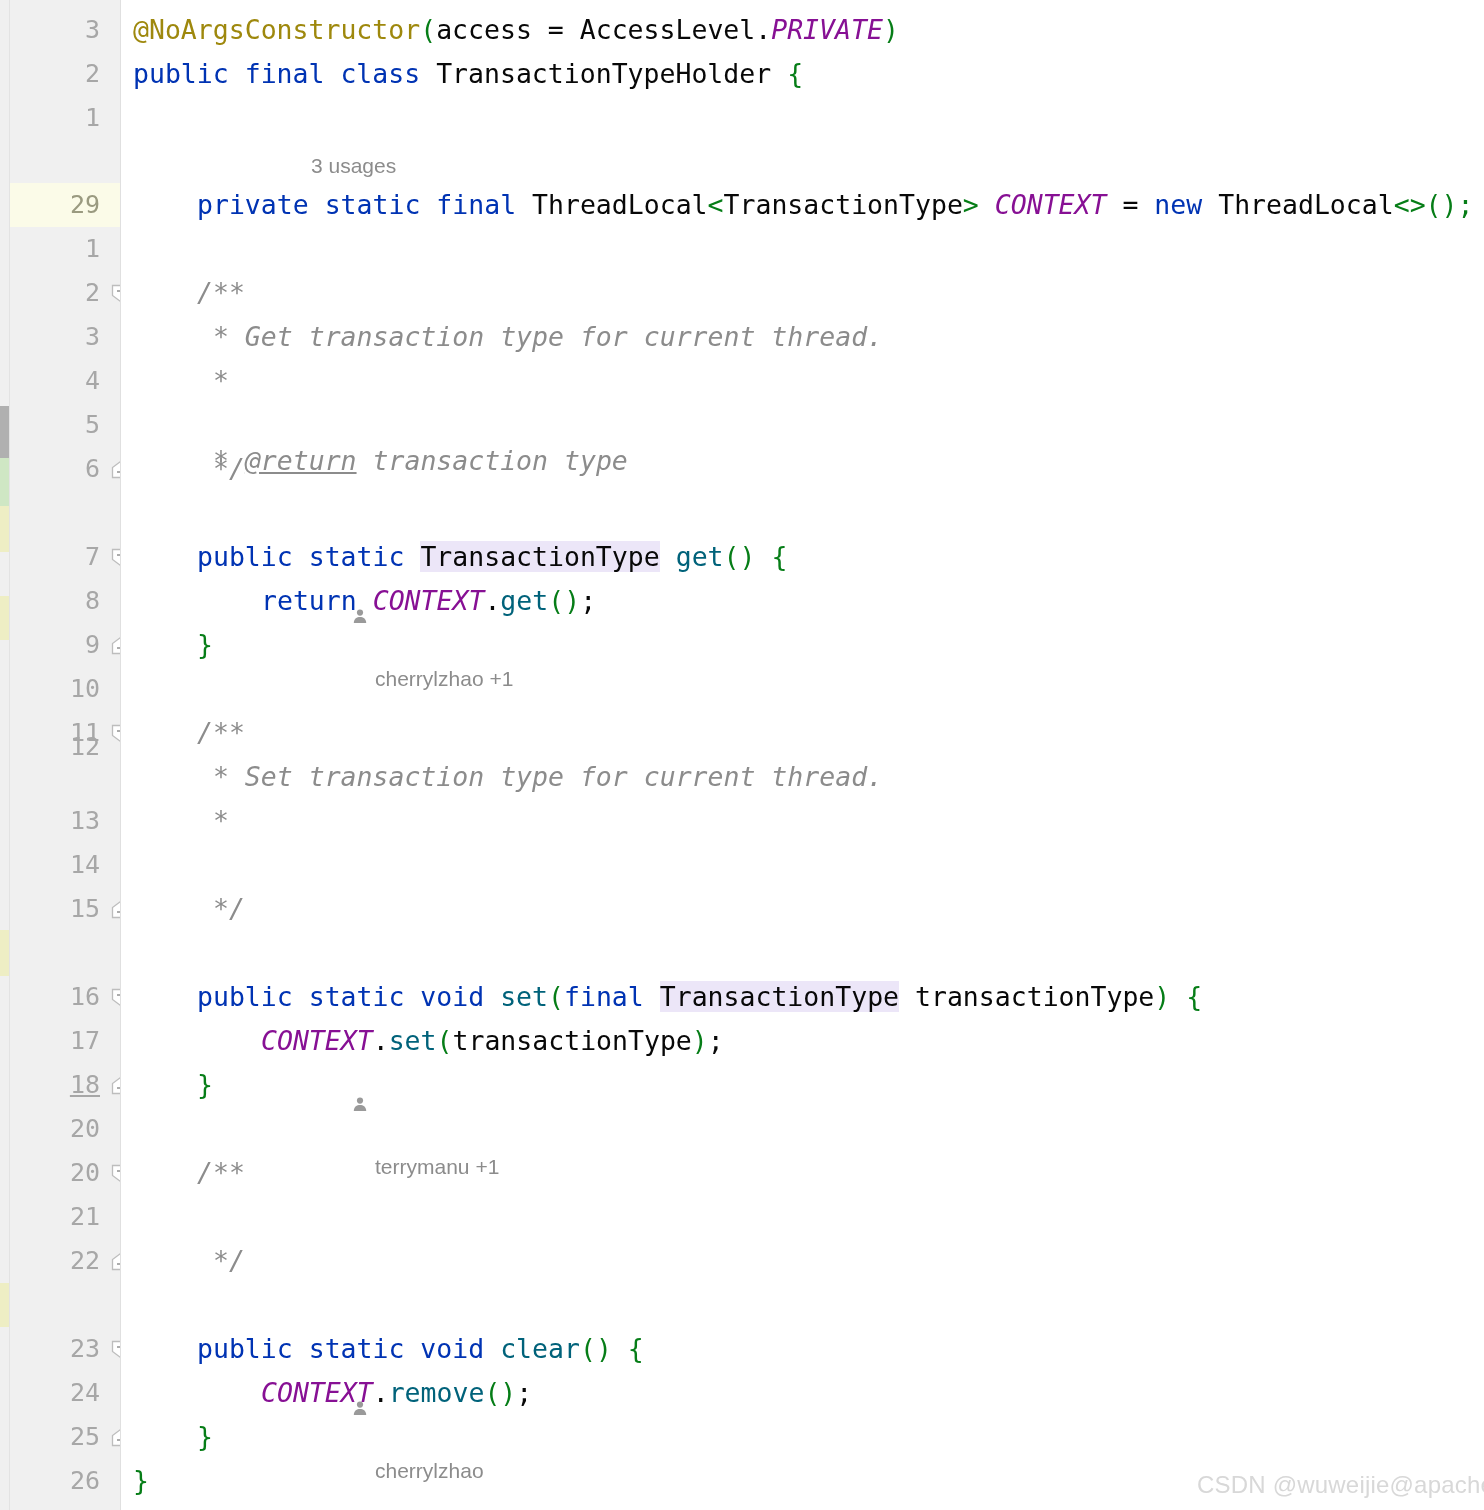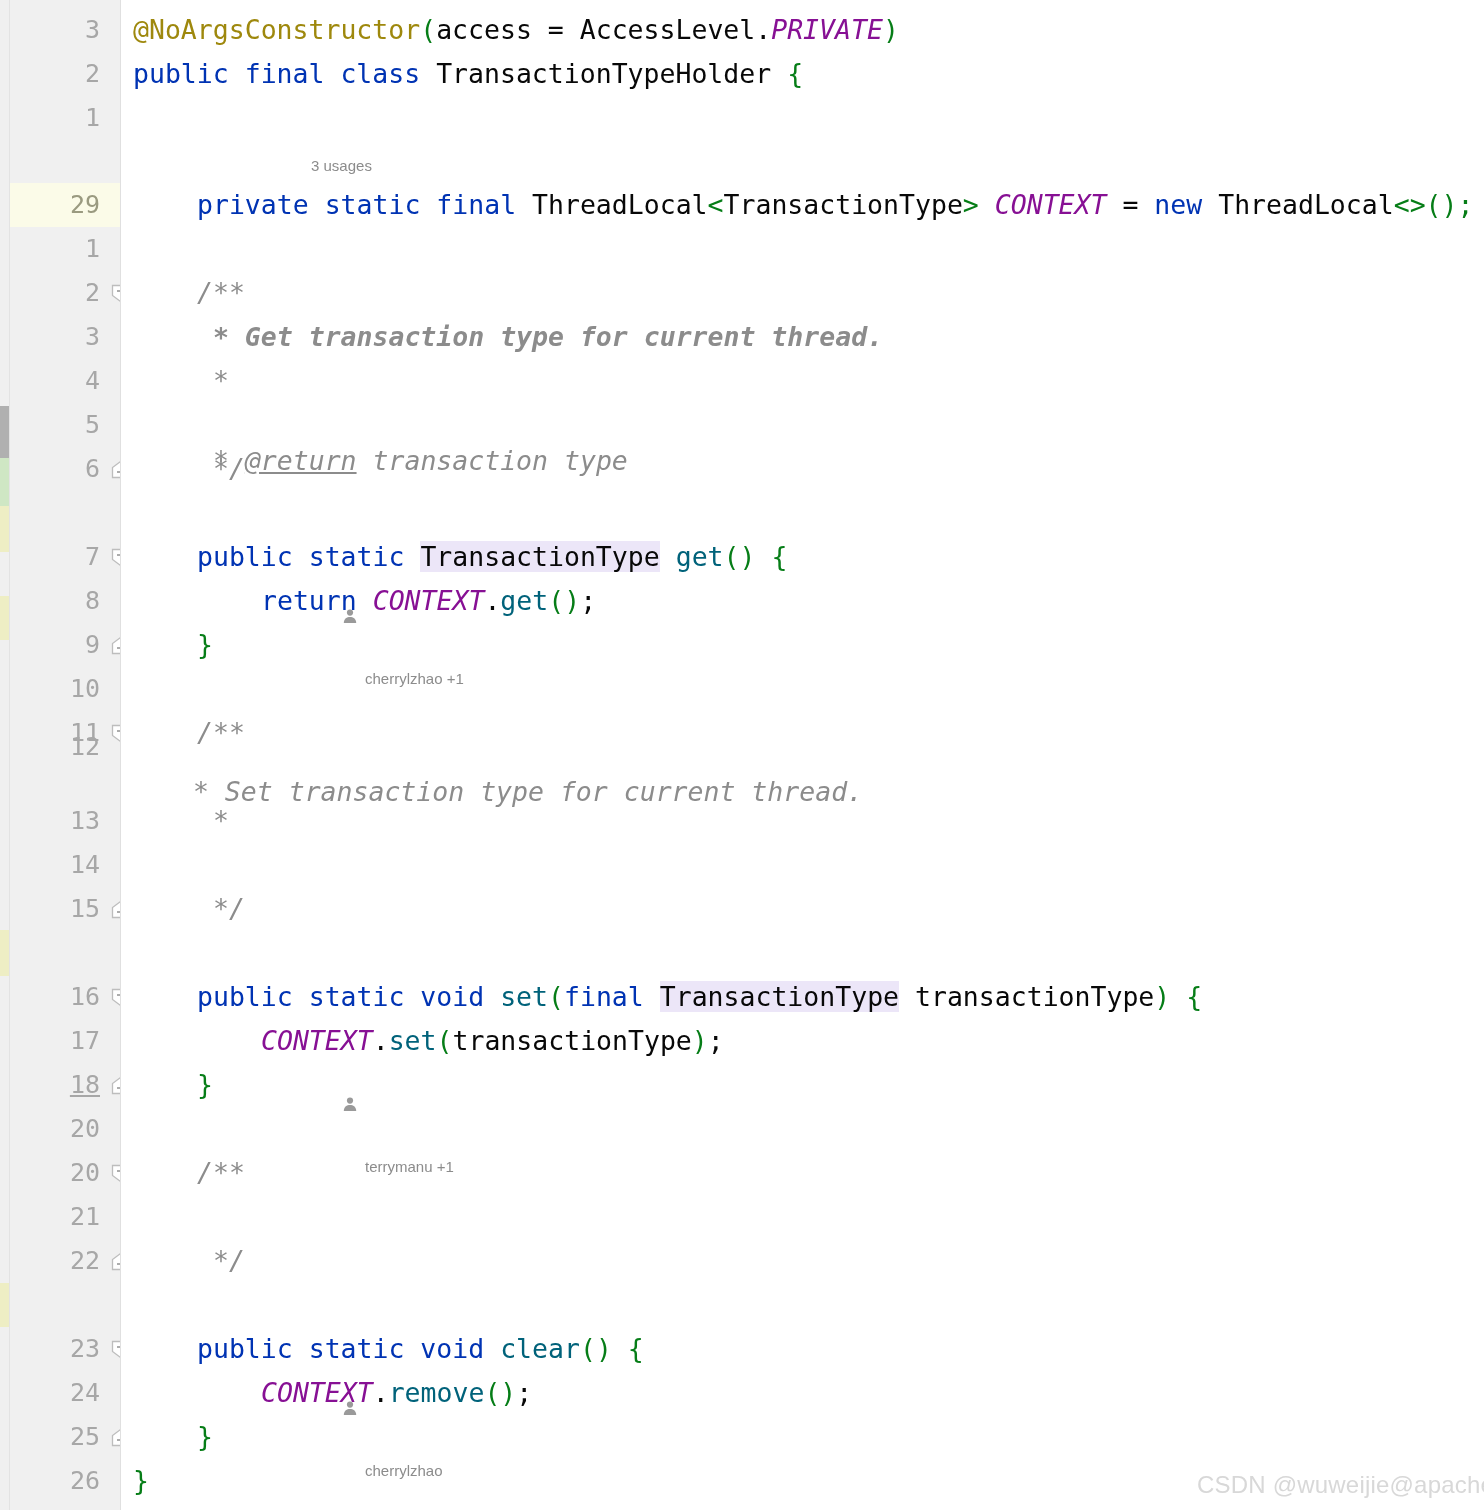--- a/index.html
+++ b/index.html
@@ -79,21 +79,21 @@
   
   .sel-band{
     position:absolute;left:121px;right:0;height:44px;
     background:#a6d2ff;
   }
 
   
   .hint{
     position:absolute;left:0;height:38px;
     font-family:"Liberation Sans","DejaVu Sans",sans-serif;
-    font-size:15px;line-height:38px;
+    font-size:21px;line-height:38px;
     color:#8c8c8c;
     white-space:pre;
   }
   .person-ico{
     display:inline-block;vertical-align:-2px;
     width:16px;height:16px;margin-right:7px;
   }
   .person-ico svg{display:block;}
 
   
@@ -274,40 +274,40 @@
 
     <div class="cline" style="top:8px;"><span class="txt"><span class="anno">@NoArgsConstructor</span><span class="paren">(</span><span class="plain">access = AccessLevel.</span><span class="field">PRIVATE</span><span class="paren">)</span></span></div>
 
     <div class="cline" style="top:52px;"><span class="txt"><span class="kw">public final class </span><span class="plain">TransactionTypeHolder </span><span class="paren">{</span></span></div>
 
     <div class="hint" style="top:147px;left:190px;"><span>3 usages</span></div>
 
     <div class="cline" style="top:183px;"><span class="txt" style="padding-left:76px;"><span class="kw">private static final </span><span class="plain">ThreadLocal</span><span class="paren">&lt;</span><span class="plain">TransactionType</span><span class="paren">&gt;</span><span class="plain"> </span><span class="field">CONTEXT</span><span class="plain"> = </span><span class="kw">new </span><span class="plain">ThreadLocal</span><span class="paren">&lt;&gt;();</span></span></div>
 
     <div class="cline" style="top:271px;"><span class="txt" style="padding-left:76px;"><span class="cmt">/**</span></span></div>
-    <div class="cline" style="top:315px;"><span class="txt" style="padding-left:76px;font-weight:bold;"><span class="cmt"> * Get transaction type for current thread.</span></span></div>
+    <div class="cline" style="top:315px;"><span class="txt" style="padding-left:76px;"><span class="cmt"> * Get transaction type for current thread.</span></span></div>
     <div class="cline" style="top:359px;"><span class="txt" style="padding-left:76px;"><span class="cmt"> *</span></span></div>
     <div class="cline" style="top:403px;"><span class="txt" style="padding-left:76px;margin-top:36px;"><span class="cmt"> * </span><span class="cmt-tag">@return</span><span class="cmt"> transaction type</span></span></div>
     <div class="cline" style="top:447px;"><span class="txt" style="padding-left:76px;"><span class="cmt"> */</span></span></div>
 
     <div class="hint" style="top:494px;left:196px;">
       <span class="person-ico">
         <svg width="16" height="16" viewBox="0 0 16 16">
           <circle cx="8" cy="4.6" r="3.1" fill="#9a9a9a"></circle>
           <path d="M1.8 15 C1.8 10.6 5 9 8 9 C11 9 14.2 10.6 14.2 15 Z" fill="#9a9a9a"></path>
         </svg>
       </span><span>cherrylzhao +1</span>
     </div>
 
     <div class="cline" style="top:535px;"><span class="txt" style="padding-left:76px;"><span class="kw">public static </span><span class="plain idhl">TransactionType</span><span class="plain"> </span><span class="method">get</span><span class="paren">()</span><span class="plain"> </span><span class="paren">{</span></span></div>
     <div class="cline" style="top:579px;"><span class="txt" style="padding-left:140px;"><span class="kw">return </span><span class="field">CONTEXT</span><span class="plain">.</span><span class="method">get</span><span class="paren">()</span><span class="plain">;</span></span></div>
     <div class="cline" style="top:623px;"><span class="txt" style="padding-left:76px;"><span class="paren">}</span></span></div>
 
     <div class="cline" style="top:711px;"><span class="txt" style="padding-left:76px;"><span class="cmt">/**</span></span></div>
-    <div class="cline" style="top:755px;"><span class="txt" style="padding-left:56px;margin-top:15px;"><span class="cmt"> * Set transaction type for current thread.</span></span></div>
+    <div class="cline" style="top:755px;"><span class="txt" style="padding-left:76px;"><span class="cmt"> * Set transaction type for current thread.</span></span></div>
     <div class="cline" style="top:799px;"><span class="txt" style="padding-left:76px;"><span class="cmt"> *</span></span></div>
     <div class="cline" style="top:887px;"><span class="txt" style="padding-left:76px;"><span class="cmt"> */</span></span></div>
 
     <div class="hint" style="top:982px;left:196px;">
       <span class="person-ico">
         <svg width="16" height="16" viewBox="0 0 16 16">
           <circle cx="8" cy="4.6" r="3.1" fill="#9a9a9a"></circle>
           <path d="M1.8 15 C1.8 10.6 5 9 8 9 C11 9 14.2 10.6 14.2 15 Z" fill="#9a9a9a"></path>
         </svg>
       </span><span>terrymanu +1</span>

